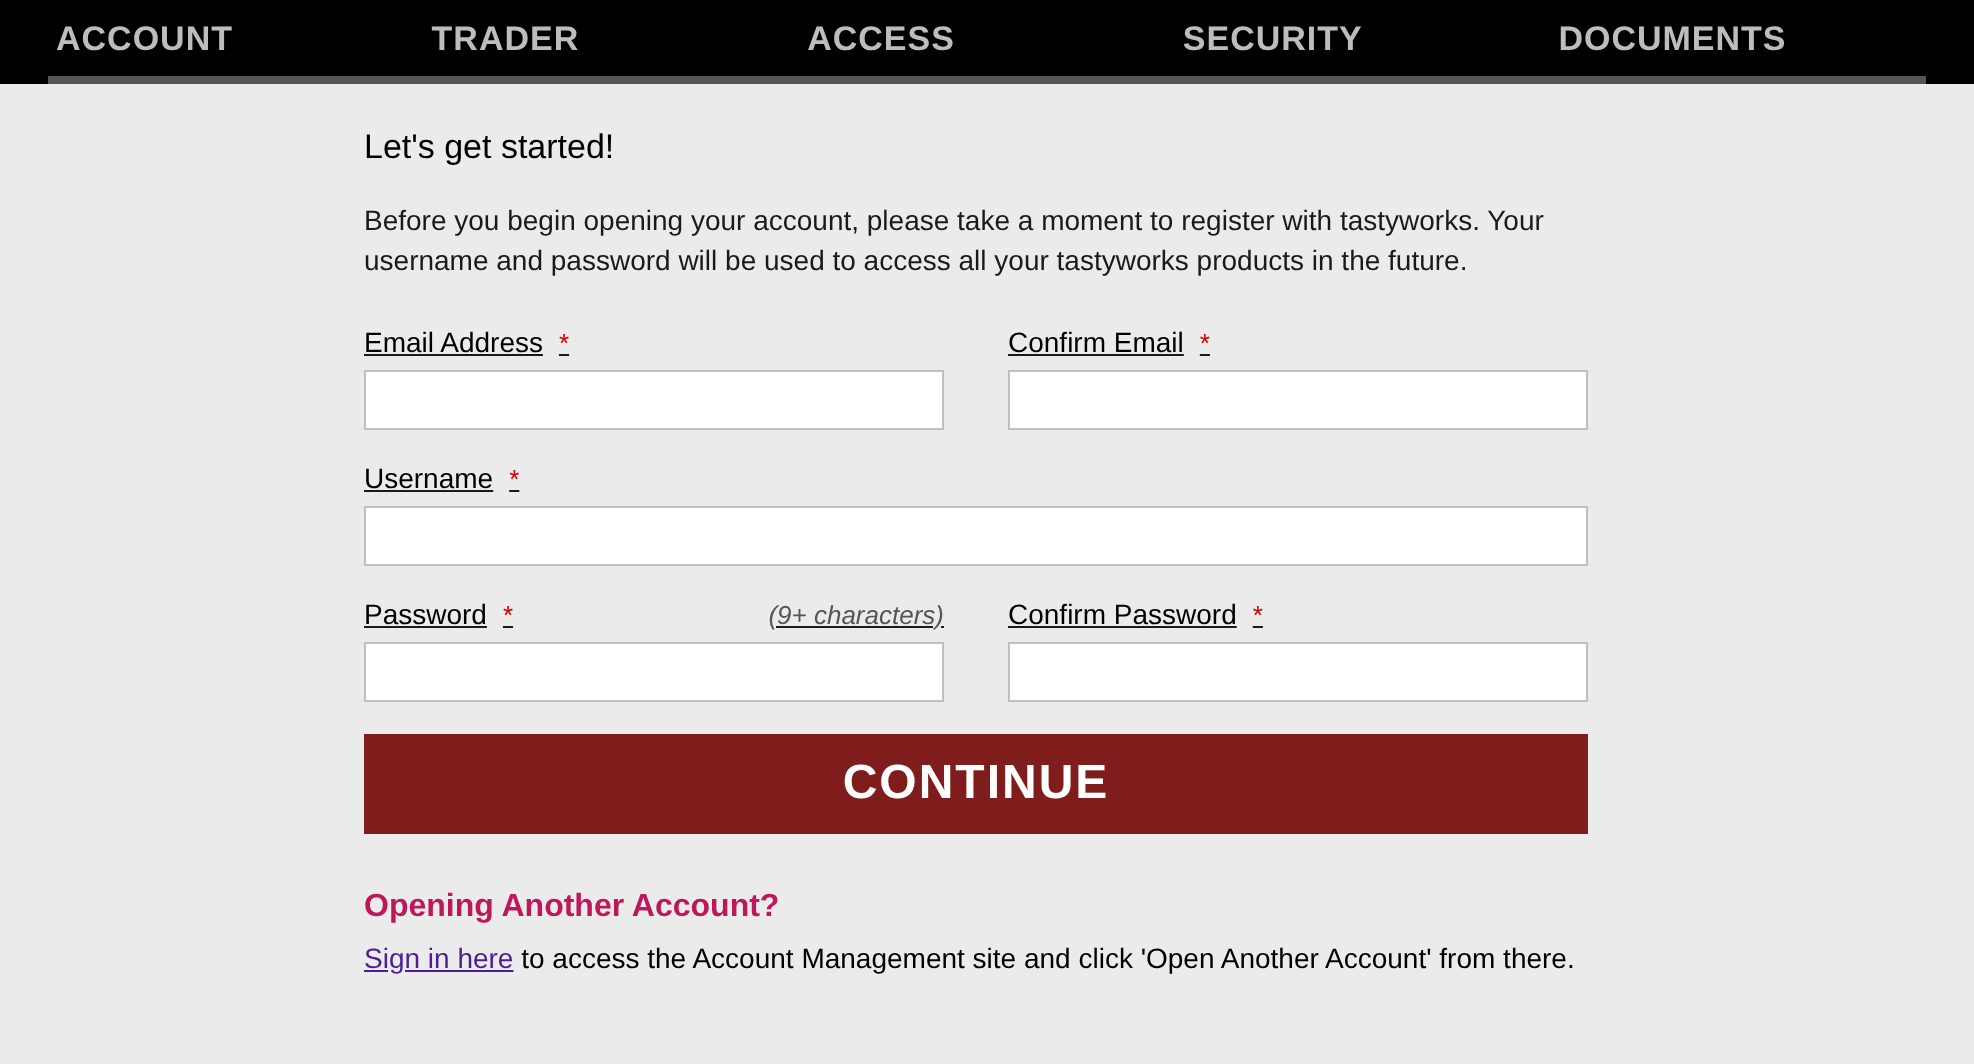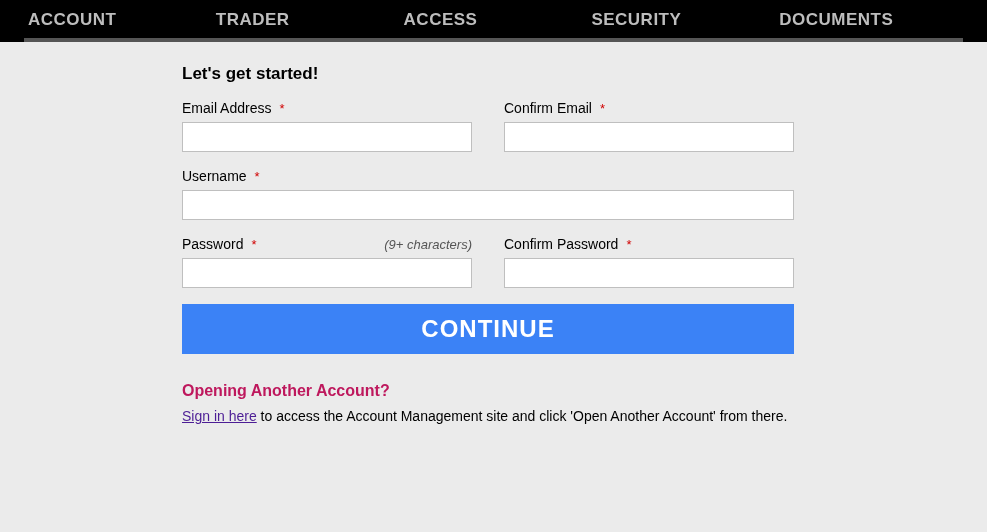--- a/index.html
+++ b/index.html
@@ -33,33 +33,34 @@
     padding-left: 4px;
     cursor: pointer;
   }
   .main {
     width: 612px;
     margin-left: 182px;
     padding-top: 22px;
   }
   h2.heading {
     font-size: 17px;
-    font-weight: 700;
+    font-weight: 400;
     color: #000;
     margin-bottom: 16px;
   }
   p.intro {
     font-size: 14px;
     color: #1a1a1a;
     line-height: 1.45;
     margin-bottom: 22px;
   }
   .row {
     display: flex;
     margin-bottom: 16px;
+    text-decoration: underline;
   }
   .field {
     display: flex;
     flex-direction: column;
   }
   .field.half { width: 290px; }
   .field.half + .field.half { margin-left: 32px; }
   .field.full { width: 612px; }
   .label-line {
     display: flex;
@@ -84,21 +85,21 @@
     width: 100%;
     height: 30px;
     border: 1px solid #bfbfbf;
     background: #fff;
     padding: 0 8px;
     font-size: 14px;
   }
   .continue-btn {
     width: 612px;
     height: 50px;
-    background: #3b82f6;
+    background: #7f1d1d;
     color: #fff;
     font-family: "Arial Narrow", Arial, sans-serif;
     font-stretch: condensed;
     font-size: 24px;
     font-weight: 700;
     letter-spacing: 1px;
     border: none;
     text-transform: uppercase;
     cursor: pointer;
     margin-bottom: 28px;
@@ -127,20 +128,21 @@
   <div class="tab">TRADER</div>
   <div class="tab">ACCESS</div>
   <div class="tab">SECURITY</div>
   <div class="tab">DOCUMENTS</div>
 </div>
 
 <div class="main">
 
   <h2 class="heading">Let's get started!</h2>
 
+  <p class="intro">Before you begin opening your account, please take a moment to register with tastyworks. Your username and password will be used to access all your tastyworks products in the future.</p>
 
   <div class="row">
     <div class="field half">
       <div class="label-line">
         <span>Email Address</span>
         <span class="req">*</span>
       </div>
       <input type="text" style="">
     </div>
     <div class="field half">

